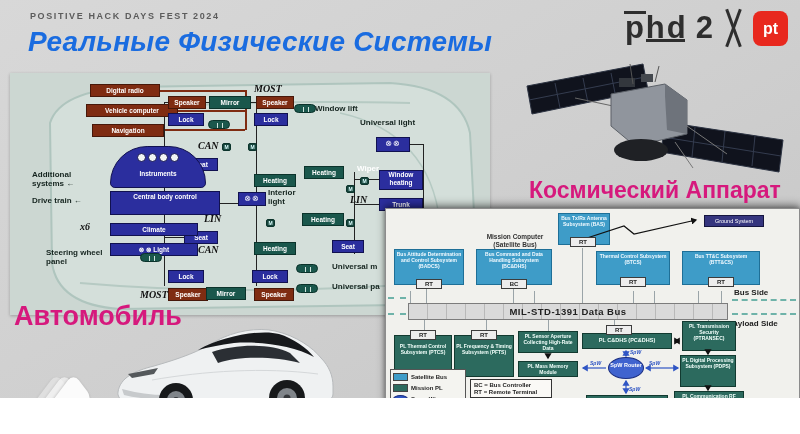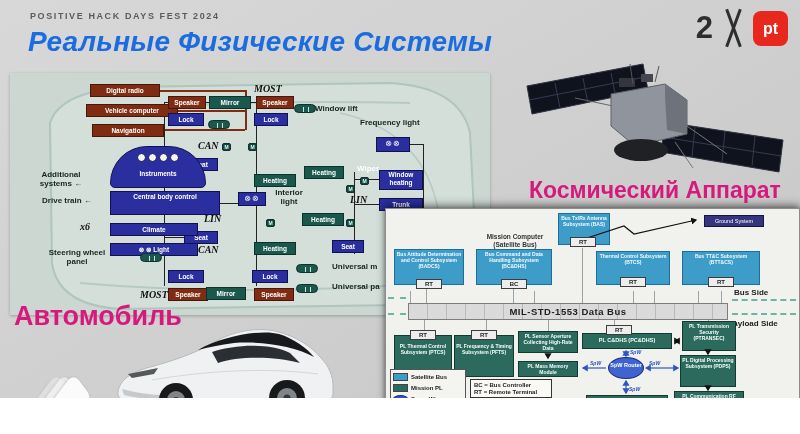--- a/index.html
+++ b/index.html
@@ -30,21 +30,21 @@
   #sat-label { left:529px; top:177px; font-size:23px; }
 
   
   #car-diagram { position:absolute; left:10px; top:73px; width:480px; height:242px;
                  background:#ccd7d2; overflow:hidden; z-index:1; box-shadow:0 1px 3px rgba(0,0,0,.25); }
   .bb,.blb,.tb { position:absolute; height:13px; color:#fff; font-size:6.5px; font-weight:bold;
                  text-align:center; line-height:11px; overflow:hidden; white-space:nowrap; }
   .bb  { background:#7f2c12; border:1px solid #47180a; }
   .blb { background:#2b2e9e; border:1px solid #111150; }
   .tb  { background:#1a574c; border:1px solid #0b332b; }
-  .skl { position:absolute; color:#15241f; font-size:8px; font-weight:bold; line-height:1.1;text-align:center; }
+  .skl { position:absolute; color:#15241f; font-size:8px; font-weight:bold; line-height:1.1; }
   .busl{ position:absolute; color:#101010; font-size:10px; font-weight:bold; font-style:italic;
          font-family:"Liberation Serif", serif; }
   .ln  { position:absolute; background:#222; }
   .lnb { position:absolute; background:#7f2c12; }
   .lampbox { position:absolute; background:#2b2e9e; border:1px solid #111150; color:#fff;
              font-size:8px; text-align:center; line-height:12px; letter-spacing:1px; }
   .pill { position:absolute; width:22px; height:9px; background:#1a574c; border-radius:5px;
           border:1px solid #0b332b;
           background-image:repeating-linear-gradient(90deg, transparent 0 4px, #cfe3dd 4px 5px);
           background-size:14px 5px; background-position:4px 2px; background-repeat:no-repeat; }
@@ -106,20 +106,21 @@
 </style>
 </head>
 <body>
 
 <div class="slide">
 
   <div class="kicker">POSITIVE HACK DAYS FEST 2024</div>
   <div class="title">Реальные Физические Системы</div>
 
   <div class="logo">
+    <span class="logo-phd"><i class="logo-over"></i><span>phd</span><i class="logo-under"></i></span>
     <span class="logo-num">2</span>
     <span class="logo-x">
         <i></i>
         <i></i>
       </span>
     <span class="logo-pt">pt</span>
   </div>
 
   <div id="car-diagram">
     <svg class="overlay" width="480" height="242" viewBox="0 0 480 242">
@@ -188,21 +189,21 @@
     <div class="pill" style="left:286px;top:191px"></div>
     <div class="pill" style="left:286px;top:211px"></div>
     <div class="mm" style="left:212px;top:70px">M</div>
     <div class="mm" style="left:238px;top:70px">M</div>
     <div class="mm" style="left:336px;top:112px">M</div>
     <div class="mm" style="left:336px;top:146px">M</div>
     <div class="mm" style="left:350px;top:104px">M</div>
     <div class="mm" style="left:256px;top:146px">M</div>
 
     <div class="skl" style="left:305px;top:32px">Window lift</div>
-    <div class="skl" style="left:350px;top:46px">Frequency light</div>
+    <div class="skl" style="left:350px;top:46px">Universal light</div>
     <div class="skl" style="left:258px;top:116px;width:42px">Interior light</div>
     <div class="skl" style="left:347px;top:92px;color:#fff">Wiper</div>
     <div class="skl" style="left:22px;top:98px;width:58px"><span>Additional systems</span> <span class="arr">←</span></div>
     <div class="skl" style="left:22px;top:124px;width:70px"><span>Drive train</span> <span class="arr">←</span></div>
     <div class="skl" style="left:36px;top:176px;width:62px">Steering wheel panel</div>
     <div class="busl" style="left:70px;top:148px">x6</div>
     <div class="skl" style="left:322px;top:190px">Universal m</div>
     <div class="skl" style="left:322px;top:210px">Universal pa</div>
 
     <div class="busl" style="left:244px;top:10px">MOST</div>
@@ -285,21 +286,21 @@
     <div class="tab" style="left:115px;top:70px">BC</div>
     <div class="sb" style="left:172px;top:4px;width:52px;height:32px">Bus Tx/Rx Antenna Subsystem (BAS)</div>
     <div class="tab" style="left:184px;top:28px">RT</div>
     <div class="sb" style="left:210px;top:42px;width:74px;height:34px">Thermal Control Subsystem (BTCS)</div>
     <div class="tab" style="left:234px;top:68px">RT</div>
     <div class="sb" style="left:296px;top:42px;width:78px;height:34px">Bus TT&amp;C Subsystem (BTT&amp;CS)</div>
     <div class="tab" style="left:322px;top:68px">RT</div>
     <div id="ground-system">Ground System</div>
 
     <div id="bus-bar">
-        <span>MIL-STD-1553 Data Bus</span>
+        <span>MIL-STD-1391 Data Bus</span>
       </div>
     <div class="sidelbl" style="left:348px;top:79px">Bus Side</div>
     <div class="sidelbl" style="left:342px;top:110px">Payload Side</div>
 
     <div class="tab" style="left:24px;top:121px">RT</div>
     <div class="mb" style="left:8px;top:126px;width:58px;height:42px;padding-top:8px">PL Thermal Control Subsystem (PTCS)</div>
     <div class="tab" style="left:85px;top:121px">RT</div>
     <div class="mb" style="left:68px;top:126px;width:60px;height:42px;padding-top:8px">PL Frequency &amp; Timing Subsystem (PFTS)</div>
     <div class="mb" style="left:132px;top:122px;width:60px;height:22px">PL Sensor Aperture Collecting High-Rate Data</div>
     <div class="mb" style="left:132px;top:152px;width:60px;height:16px">PL Mass Memory Module</div>

